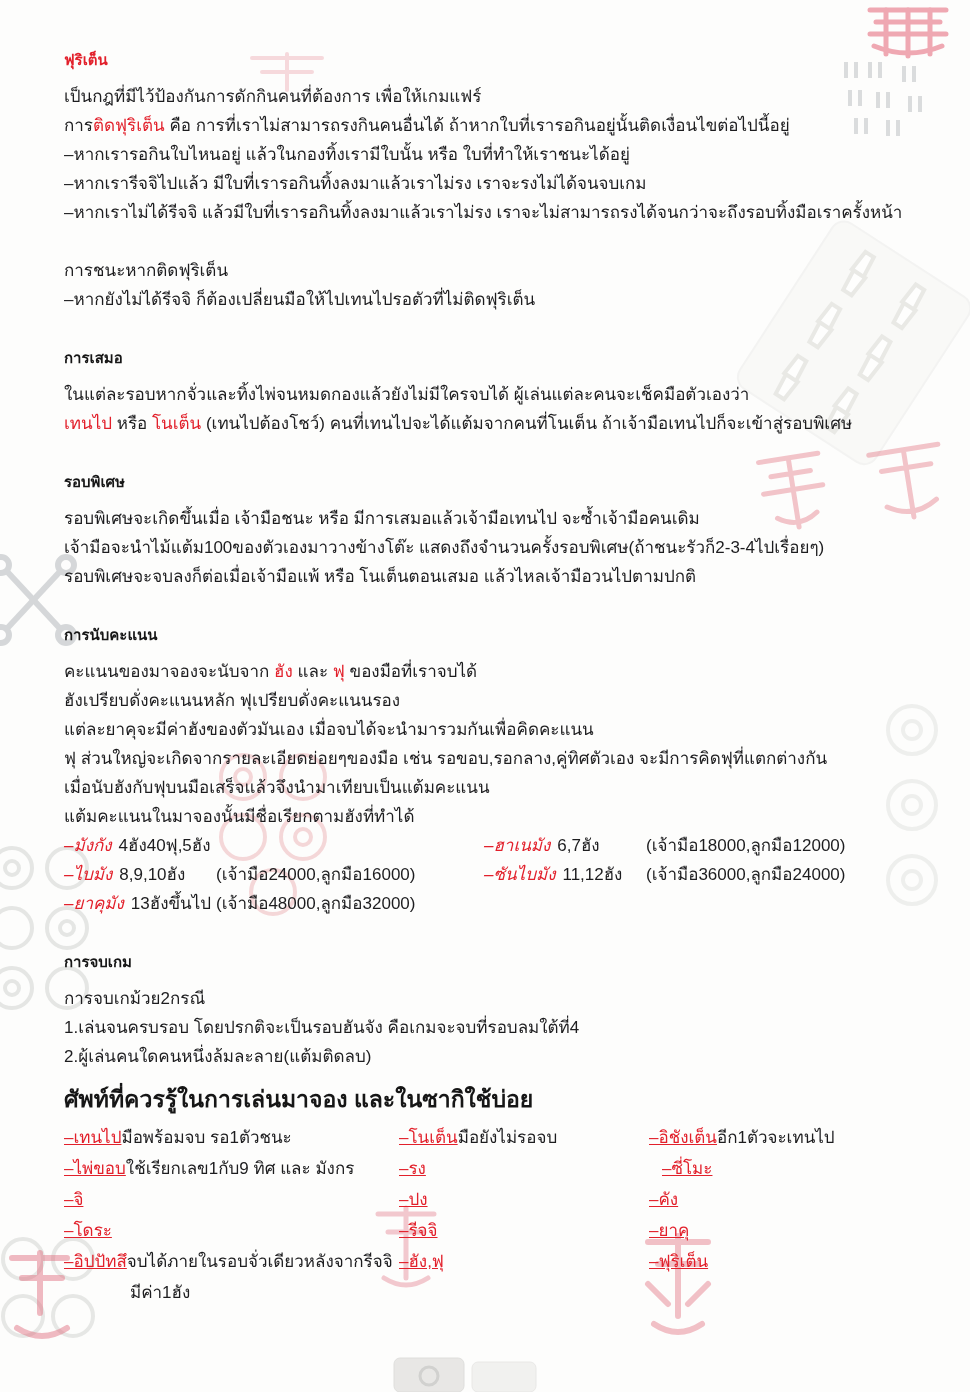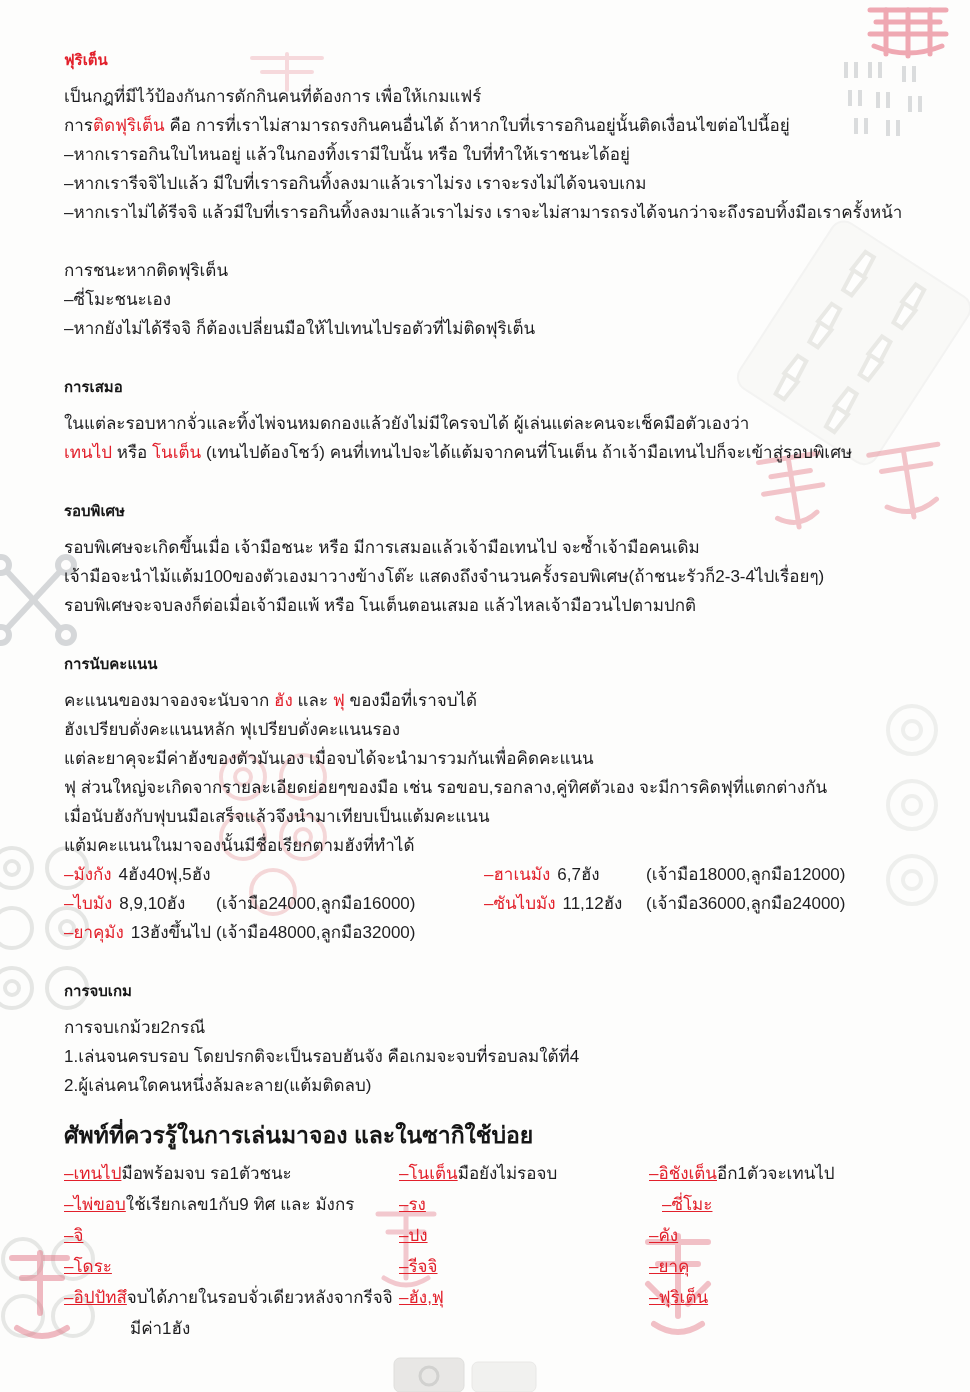--- a/index.html
+++ b/index.html
@@ -12,31 +12,31 @@
   
   .wm{position:absolute;z-index:0;pointer-events:none;}
   
   main{position:relative;z-index:1;padding:46px 58px 0 64px;}
   .doc-section{margin:0;}
   .doc-section h2{
     font-size:15px;font-weight:bold;margin:30px 0 9px 0;line-height:27px;color:#161616;
   }
   .doc-section:first-child h2{margin-top:0;}
   .doc-section h2.red{color:#e2202b;}
-  .sec-glossary h2{margin-top:22px;font-size:23px;}
+  .sec-glossary h2{margin-top:15px;font-size:23px;}
   .line{font-size:17px;line-height:29px;white-space:pre-wrap;}
   .line.blank{height:29px;}
   .red{color:#e2202b;}
   
   .score-row{display:flex;font-size:17px;line-height:29px;}
   .score-half{display:flex;}
   .score-half.left{width:420px;flex:0 0 420px;}
   .score-half .tc{display:inline-block;min-width:152px;}
   .score-half.right .tc{min-width:162px;}
-  .score-half .term{margin-right:7px;}
+  .score-half .term{margin-right:7px;font-style:italic;}
   
   .vocab-row{display:flex;font-size:17px;line-height:31px;}
   .vocab-cell{flex:0 0 250px;}
   .vocab-cell.c0{flex:0 0 335px;}
   .vocab-cell.c2{flex:1 1 auto;}
   .vocab-cell .term{text-decoration:underline;}
   .vocab-cell .desc2{padding-left:66px;}
 </style>
 </head>
 <body>
@@ -181,21 +181,20 @@
 <main>
     <section class="doc-section sec-furiten">
       <h2 class="heading red">ฟุริเต็น</h2>
       <div class="line"><span class="">เป็นกฎที่มีไว้ป้องกันการดักกินคนที่ต้องการ เพื่อให้เกมแฟร์</span></div>
       <div class="line"><span class="">การ</span><span class="red">ติดฟุริเต็น</span><span class=""> คือ การที่เราไม่สามารถรงกินคนอื่นได้ ถ้าหากใบที่เรารอกินอยู่นั้นติดเงื่อนไขต่อไปนี้อยู่</span></div>
       <div class="line"><span class="">–หากเรารอกินใบไหนอยู่ แล้วในกองทิ้งเรามีใบนั้น หรือ ใบที่ทำให้เราชนะได้อยู่</span></div>
       <div class="line"><span class="">–หากเรารีจจิไปแล้ว มีใบที่เรารอกินทิ้งลงมาแล้วเราไม่รง เราจะรงไม่ได้จนจบเกม</span></div>
       <div class="line"><span class="">–หากเราไม่ได้รีจจิ แล้วมีใบที่เรารอกินทิ้งลงมาแล้วเราไม่รง เราจะไม่สามารถรงได้จนกว่าจะถึงรอบทิ้งมือเราครั้งหน้า</span></div>
       <div class="line blank"></div>
       <div class="line"><span class="">การชนะหากติดฟุริเต็น</span></div>
-      <div class="line"><span class="">–ซี่โมะชนะเอง</span></div>
       <div class="line"><span class="">–หากยังไม่ได้รีจจิ ก็ต้องเปลี่ยนมือให้ไปเทนไปรอตัวที่ไม่ติดฟุริเต็น</span></div>
     </section>
     <section class="doc-section sec-draw">
       <h2 class="heading">การเสมอ</h2>
       <div class="line"><span class="">ในแต่ละรอบหากจั่วและทิ้งไพ่จนหมดกองแล้วยังไม่มีใครจบได้ ผู้เล่นแต่ละคนจะเช็คมือตัวเองว่า</span></div>
       <div class="line"><span class="red">เทนไป</span><span class=""> หรือ </span><span class="red">โนเต็น</span><span class=""> (เทนไปต้องโชว์) คนที่เทนไปจะได้แต้มจากคนที่โนเต็น ถ้าเจ้ามือเทนไปก็จะเข้าสู่รอบพิเศษ</span></div>
     </section>
     <section class="doc-section sec-special-round">
       <h2 class="heading">รอบพิเศษ</h2>
       <div class="line"><span class="">รอบพิเศษจะเกิดขึ้นเมื่อ เจ้ามือชนะ หรือ มีการเสมอแล้วเจ้ามือเทนไป จะซ้ำเจ้ามือคนเดิม</span></div>

